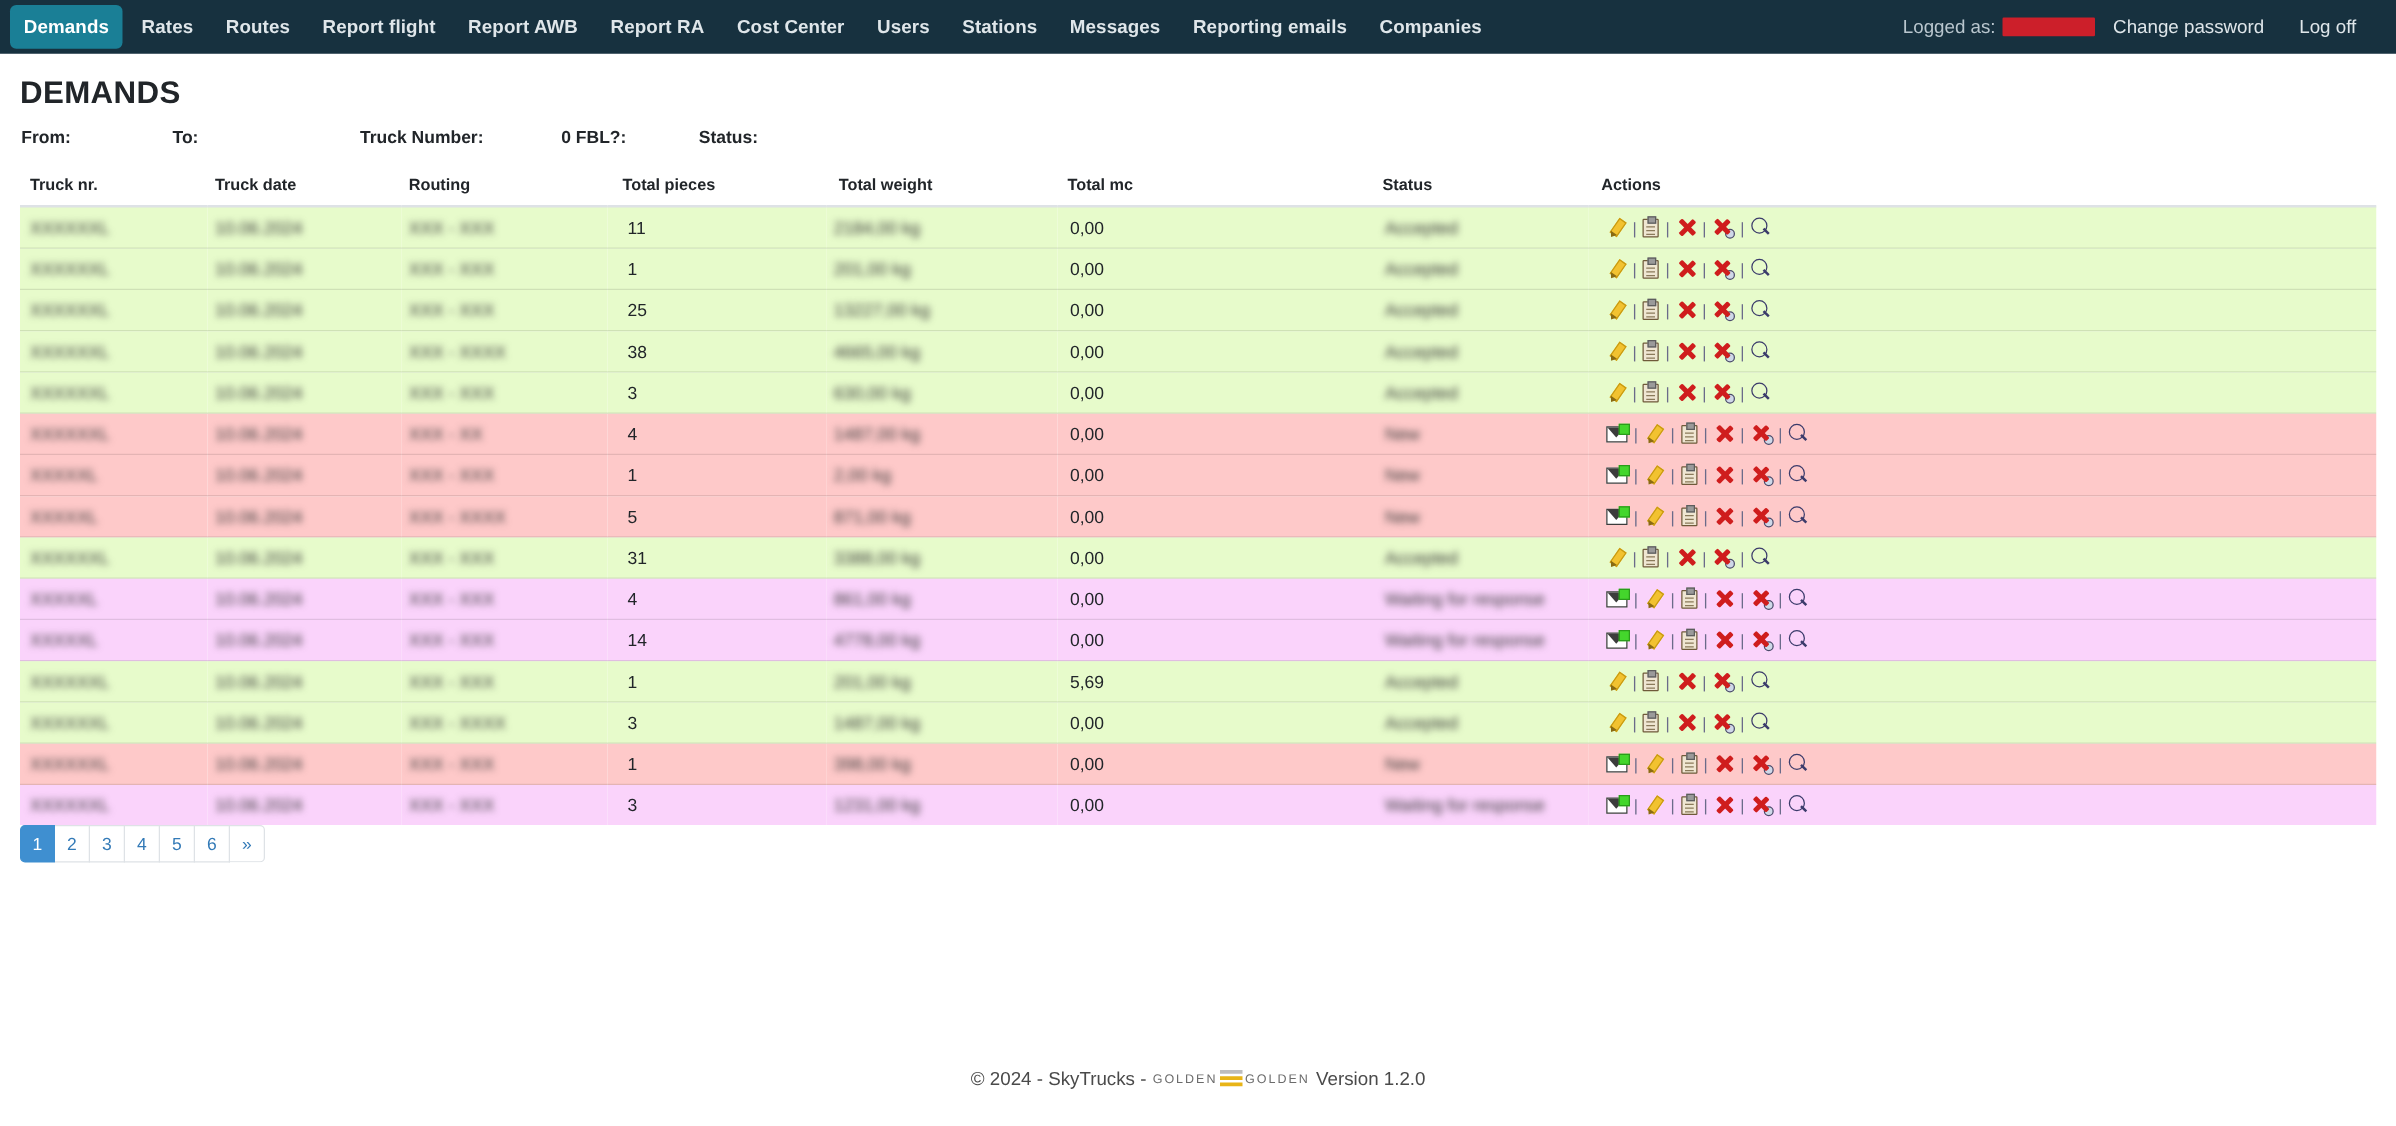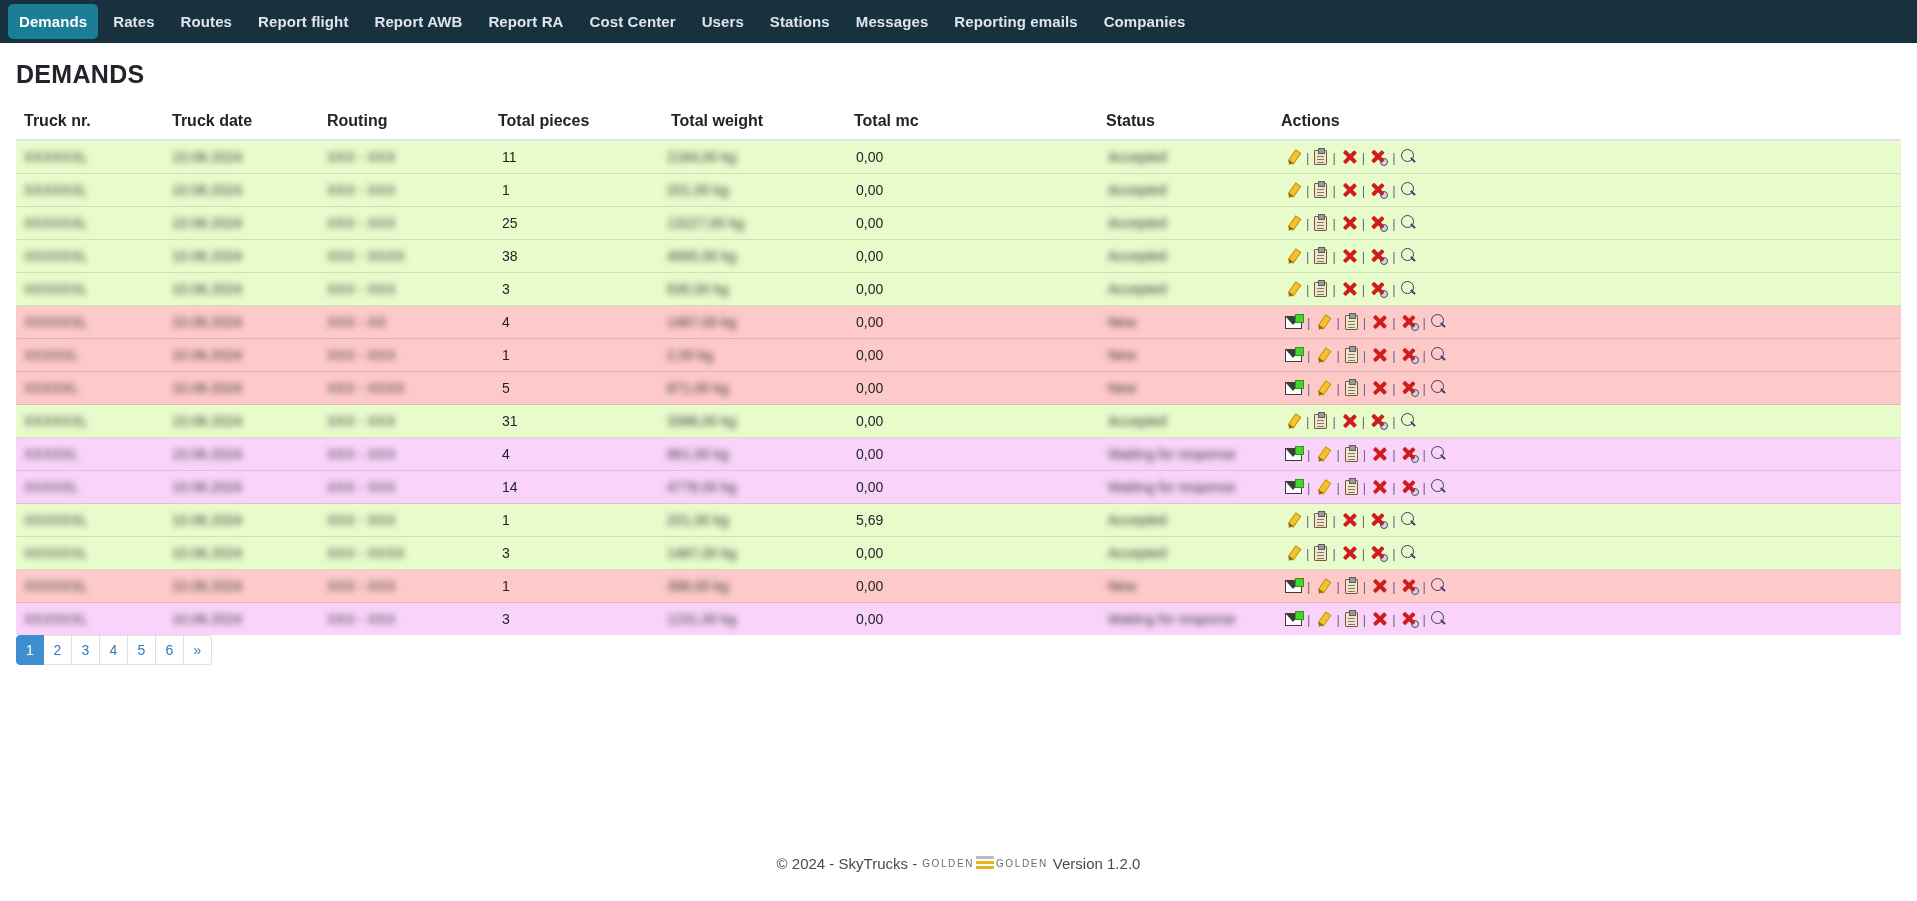--- a/index.html
+++ b/index.html
@@ -145,21 +145,21 @@
   
   table.grid{
     width:100%;
     border-collapse:collapse;
     margin-top:16px;
     font-size:14px;
   }
   table.grid th{
     text-align:left;
     font-weight:bold;
-    font-size:16px;
+    font-size:13px;
     padding:7px 6px 9px 6px;
     border-bottom:2px solid #dee2e6;
     color:#212529;
     white-space:nowrap;
   }
   table.grid td{
     padding:8px 6px;
     border-top:1px solid rgba(0,0,0,.10);
     vertical-align:middle;
     white-space:nowrap;
@@ -323,27 +323,42 @@
       <div class="nav-item">Report flight</div>
       <div class="nav-item">Report AWB</div>
       <div class="nav-item">Report RA</div>
       <div class="nav-item">Cost Center</div>
       <div class="nav-item">Users</div>
       <div class="nav-item">Stations</div>
       <div class="nav-item">Messages</div>
       <div class="nav-item">Reporting emails</div>
       <div class="nav-item">Companies</div>
     </div>
+  <div class="nav-right">
+    <div class="logged-as">
+      <span>Logged as:</span>
+      <span class="redacted"></span>
+    </div>
+    <div class="nav-link">Change password</div>
+    <div class="nav-link">Log off</div>
+  </div>
 </div>
 
 <div class="container">
 
   <h1 class="page-title">DEMANDS</h1>
 
 
+  <div class="filter-labels">
+    <div class="lbl-from">From:</div>
+    <div class="lbl-to">To:</div>
+    <div class="lbl-truck">Truck Number:</div>
+    <div class="lbl-fbl">0 FBL?:</div>
+    <div class="lbl-status">Status:</div>
+  </div>
 
 
   <table class="grid">
     <thead>
       <tr id="head-row">
           <th class="c-trucknr th-trucknr">Truck nr.</th>
           <th class="c-truckdate ">Truck date</th>
           <th class="c-routing ">Routing</th>
           <th class="c-pieces th-pieces">Total pieces</th>
           <th class="c-weight th-weight">Total weight</th>

